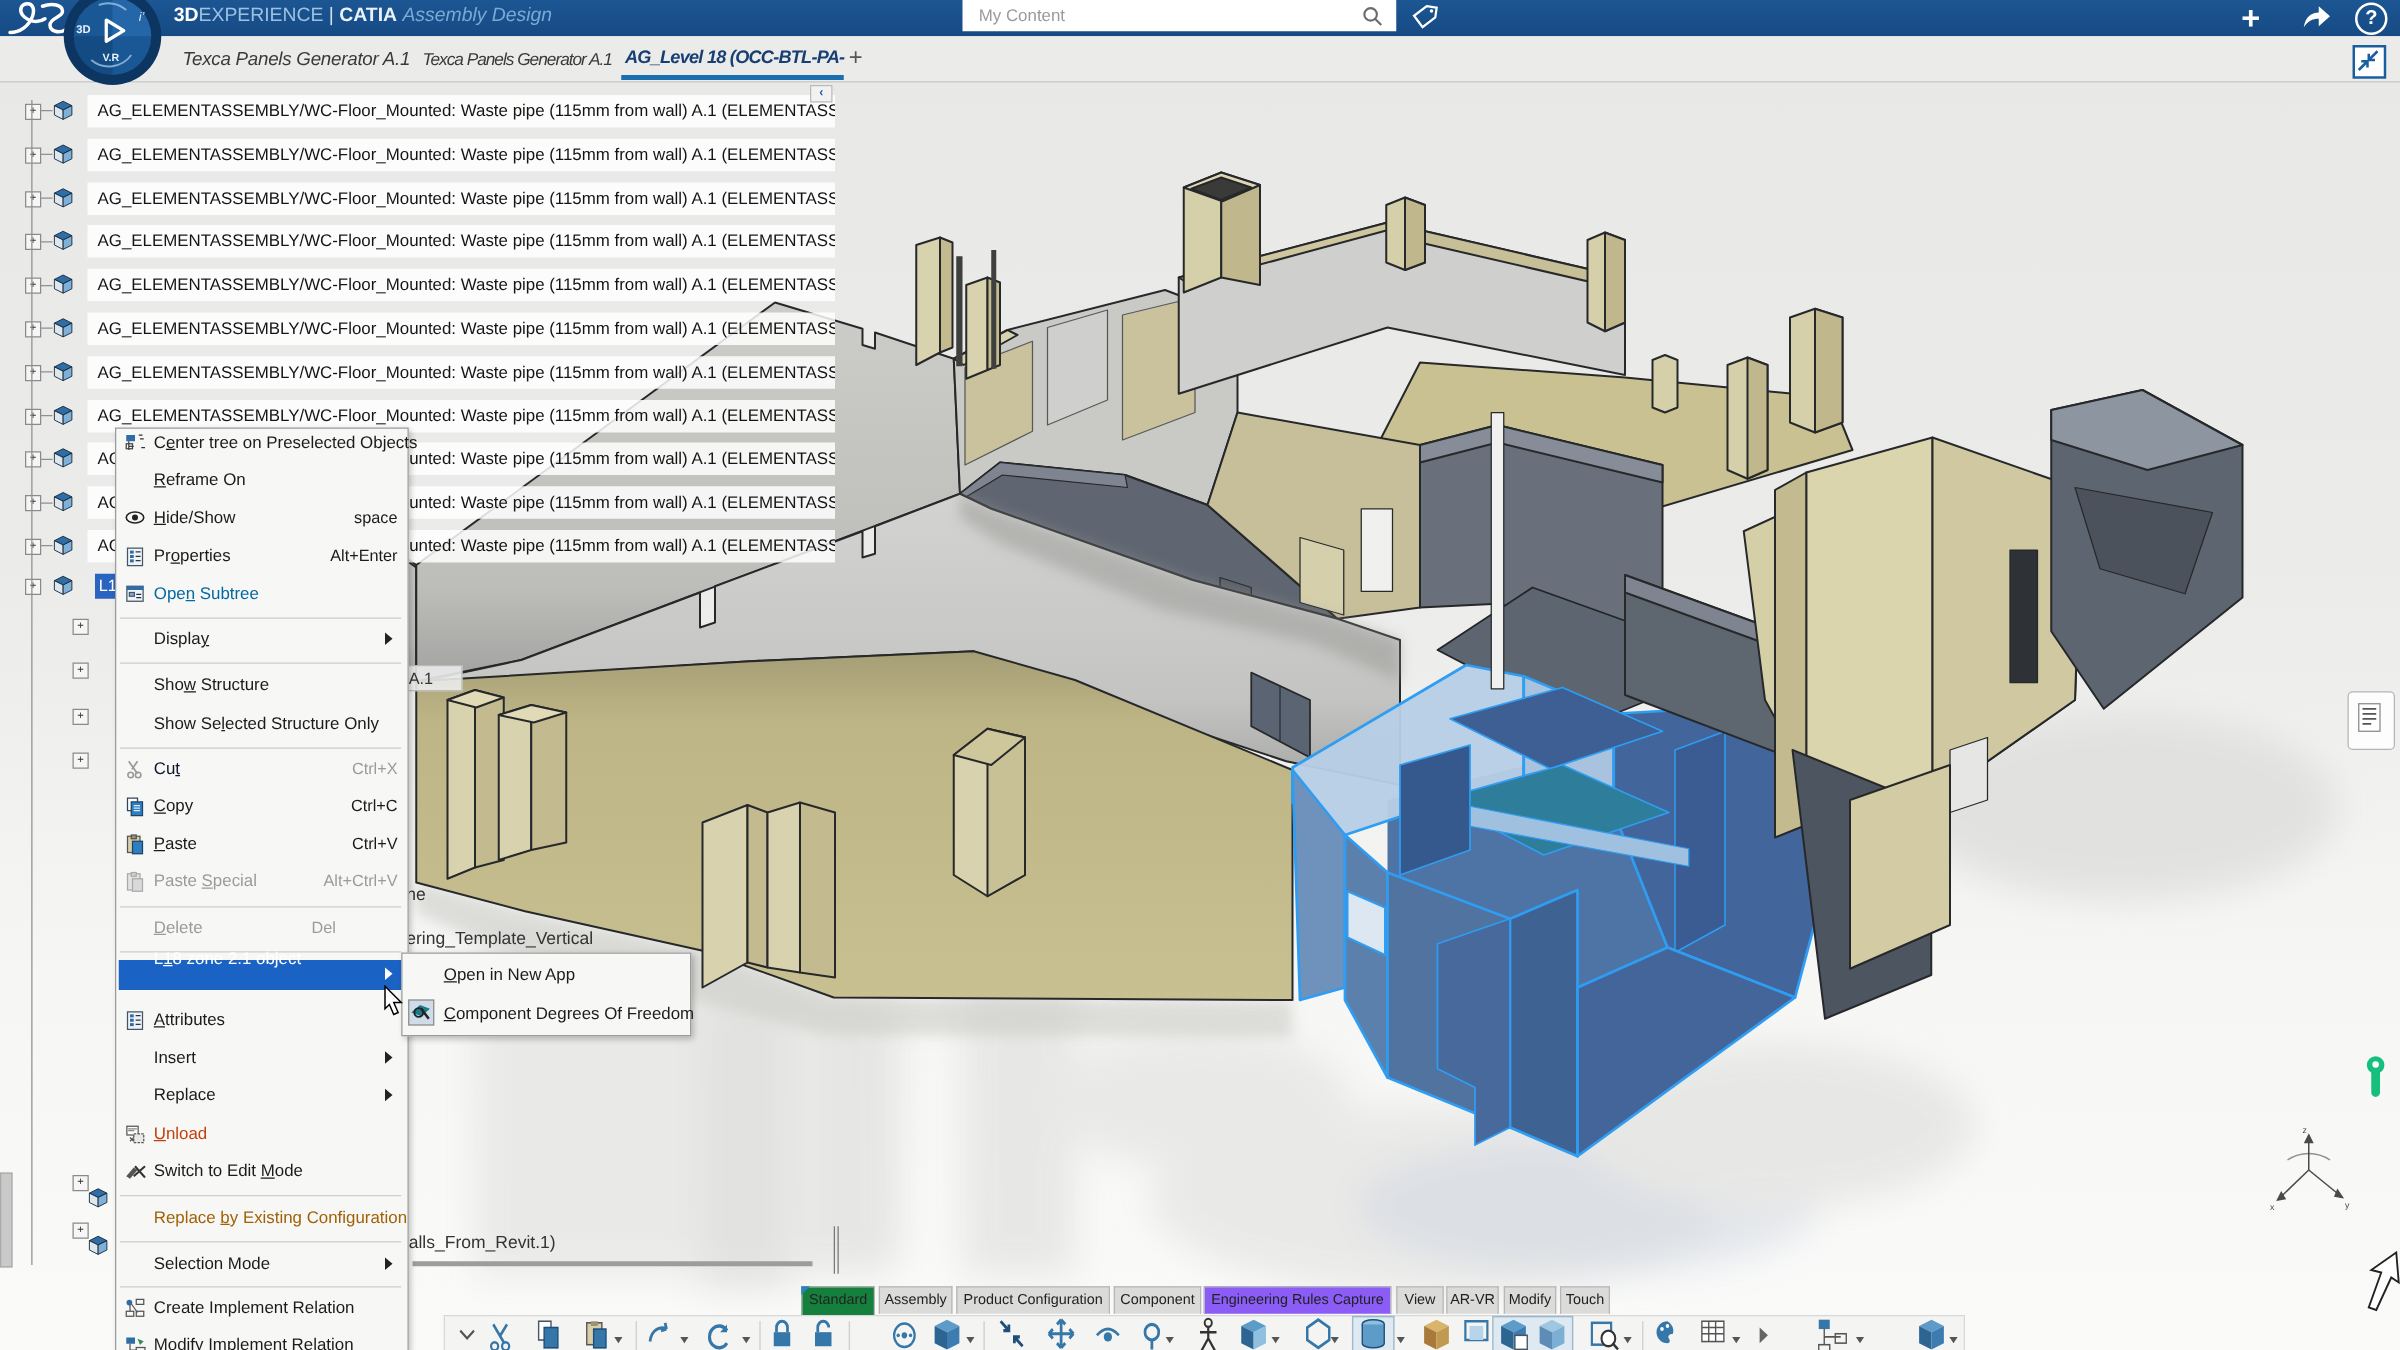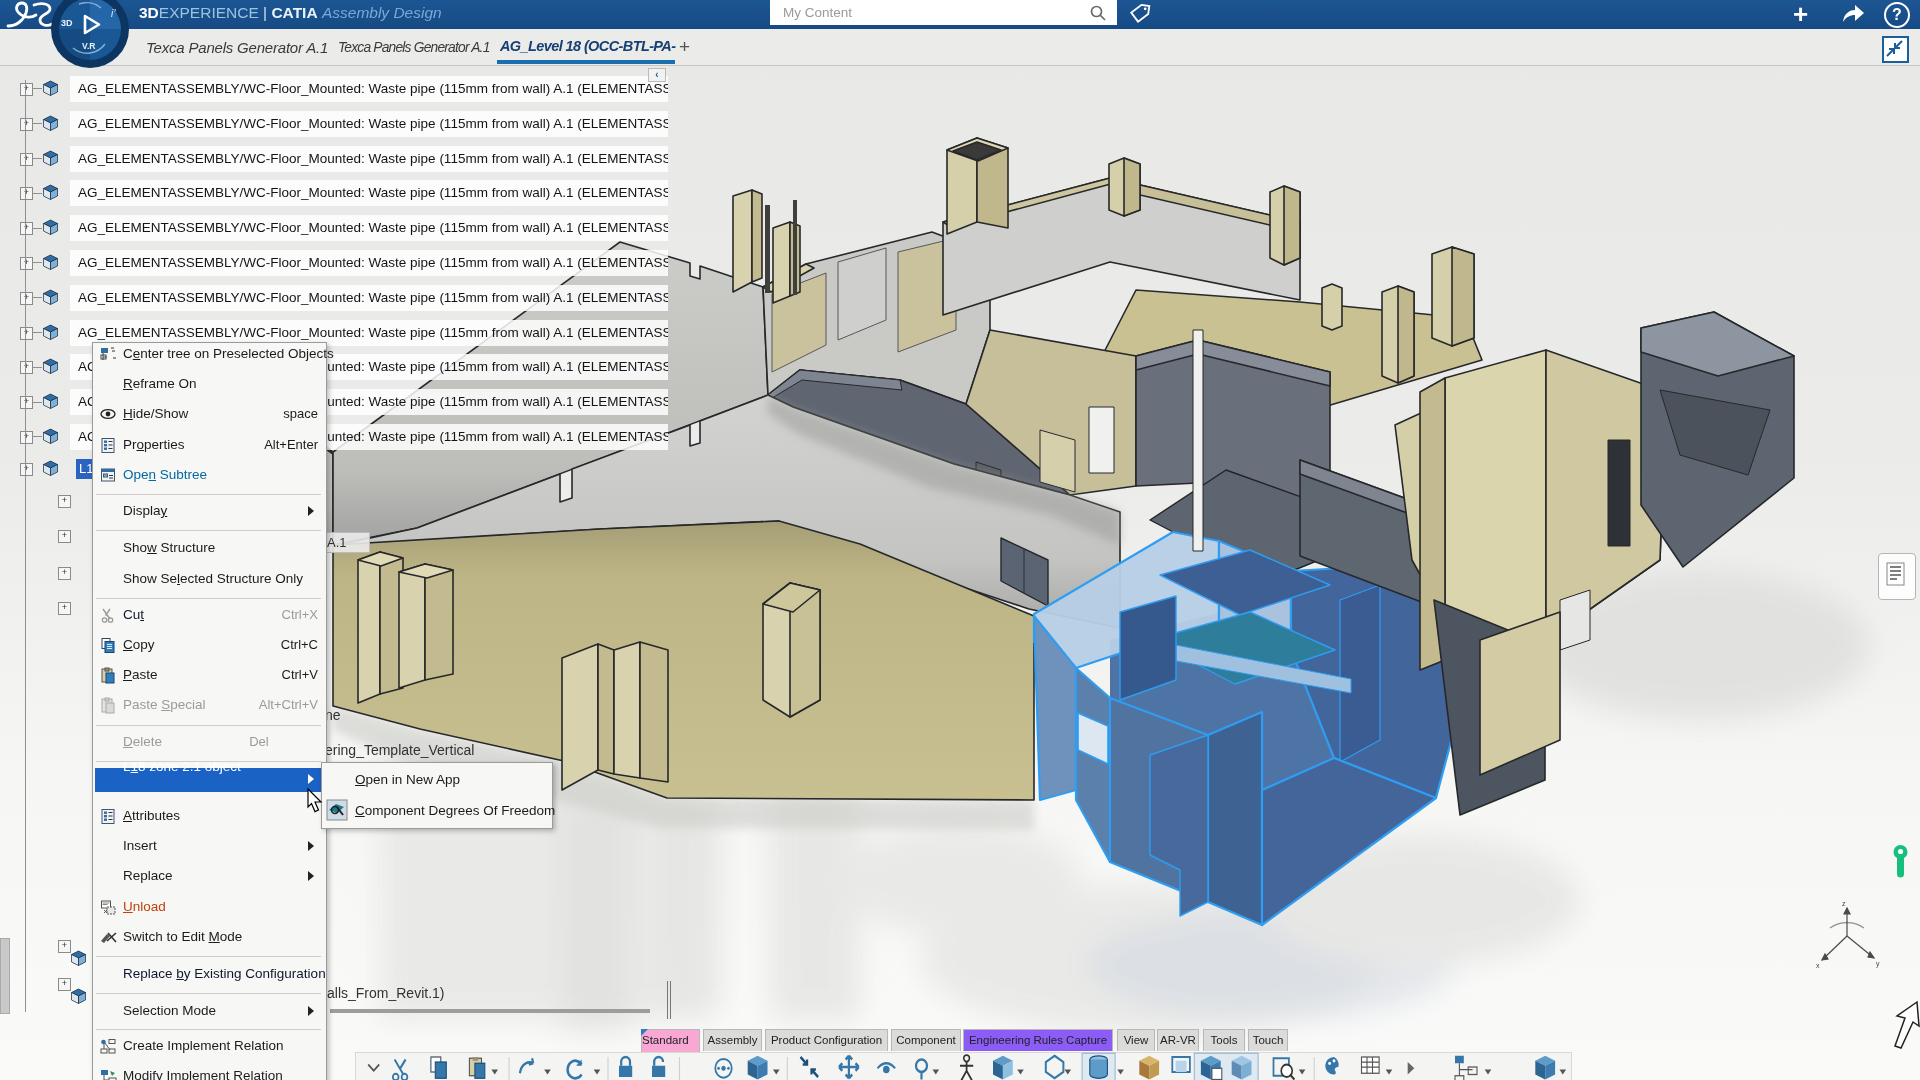--- a/index.html
+++ b/index.html
@@ -448,21 +448,21 @@
     <path d="M2.5 4h7M2.5 5.5h5" stroke="#888"></path>
     <rect x="7" y="8" width="8" height="7" fill="#e8e8e8" stroke="#555" stroke-dasharray="2 1"></rect>
     <path d="M4 11l3 3m0-3l-3 3" stroke="#555"></path>
   </svg>
 <div style="position:absolute;left:123px;top:929px;width:190px;font:13.5px 'Liberation Sans',sans-serif;color:#1b1b1b;white-space:nowrap">Switch to Edit <u>M</u>ode</div>
 <svg style="position:absolute;left:100px;top:929px" width="17" height="17" viewBox="0 0 17 17">
     <path d="M1 12l6-7 3 2-6 7z" fill="#555"></path>
     <path d="M8 4l8 9M16 4L7 12" stroke="#333" stroke-width="1.6"></path>
   </svg>
 <div style="position:absolute;left:96px;top:956px;width:225px;height:1px;background:#cdcdcd"></div>
-<div style="position:absolute;left:123px;top:966px;width:190px;font:13.5px 'Liberation Sans',sans-serif;color:#0f172a;white-space:nowrap">Replace <u>b</u>y Existing Configuration</div>
+<div style="position:absolute;left:123px;top:966px;width:190px;font:13.5px 'Liberation Sans',sans-serif;color:#a16207;white-space:nowrap">Replace <u>b</u>y Existing Configuration</div>
 <div style="position:absolute;left:96px;top:993px;width:225px;height:1px;background:#cdcdcd"></div>
 <div style="position:absolute;left:123px;top:1003px;width:190px;font:13.5px 'Liberation Sans',sans-serif;color:#1b1b1b;white-space:nowrap">Selection Mode</div>
 <div style="position:absolute;left:308px;top:1006px;width:0;height:0;border-left:6px solid #222;border-top:5px solid transparent;border-bottom:5px solid transparent"></div>
 <div style="position:absolute;left:96px;top:1029px;width:225px;height:1px;background:#cdcdcd"></div>
 <div style="position:absolute;left:123px;top:1038px;width:190px;font:13.5px 'Liberation Sans',sans-serif;color:#1b1b1b;white-space:nowrap">Create Implement Relation</div>
 <svg style="position:absolute;left:100px;top:1038px" width="17" height="17" viewBox="0 0 17 17">
     <circle cx="3.5" cy="4" r="2.3" fill="#2f6da5"></circle>
     <rect x="9" y="1.5" width="6" height="4" fill="none" stroke="#555"></rect>
     <rect x="9" y="11" width="6" height="4" fill="none" stroke="#555"></rect>
     <rect x="1" y="11" width="6" height="4" fill="none" stroke="#555"></rect>
@@ -480,29 +480,29 @@
 <div style="position:absolute;left:355px;top:803px;font:13.5px 'Liberation Sans',sans-serif;color:#1b1b1b"><u>C</u>omponent Degrees Of Freedom</div>
 <svg style="position:absolute;left:326px;top:799px" width="22" height="22" viewBox="0 0 22 22">
     <rect x="1" y="1" width="20" height="20" fill="#cfdce8" stroke="#888"></rect>
     <path d="M3 11l7-6 8 3-7 6z" fill="#1d7a8a"></path>
     <path d="M11 8l6 8" stroke="#222" stroke-width="2"></path>
     <circle cx="9" cy="11" r="3.5" fill="none" stroke="#222" stroke-width="1.5"></circle>
   </svg>
 <svg style="position:absolute;left:306px;top:788px" width="20" height="28" viewBox="0 0 20 28">
     <path d="M2 1l13 13-6 0 3.5 8-3.5 1.6-3.5-8L2 19z" fill="#fff" stroke="#000" stroke-width="1.2"></path>
   </svg>
-<div style="position:absolute;left:641px;top:1029px;width:59px;height:28px;background:#f9a8d4;border:1px solid #b7b7b7;border-bottom:none;box-sizing:border-box;font:11.5px/21px 'Liberation Sans',sans-serif;color:#222;text-align:left;white-space:nowrap">Standard</div>
+<div style="position:absolute;left:641px;top:1029px;width:59px;height:28px;background:#15803d;border:1px solid #b7b7b7;border-bottom:none;box-sizing:border-box;font:11.5px/21px 'Liberation Sans',sans-serif;color:#222;text-align:center;white-space:nowrap">Standard</div>
 <div style="position:absolute;left:641px;top:1029px;width:0;height:0;border-top:7px solid #2f7fc0;border-right:7px solid transparent"></div>
 <div style="position:absolute;left:703px;top:1029px;width:59px;height:22px;background:#dbdbda;border:1px solid #b7b7b7;border-bottom:none;box-sizing:border-box;font:11.5px/21px 'Liberation Sans',sans-serif;color:#222;text-align:center;white-space:nowrap">Assembly</div>
 <div style="position:absolute;left:765px;top:1029px;width:123px;height:22px;background:#dbdbda;border:1px solid #b7b7b7;border-bottom:none;box-sizing:border-box;font:11.5px/21px 'Liberation Sans',sans-serif;color:#222;text-align:center;white-space:nowrap">Product Configuration</div>
 <div style="position:absolute;left:891px;top:1029px;width:70px;height:22px;background:#dbdbda;border:1px solid #b7b7b7;border-bottom:none;box-sizing:border-box;font:11.5px/21px 'Liberation Sans',sans-serif;color:#222;text-align:center;white-space:nowrap">Component</div>
 <div style="position:absolute;left:963px;top:1029px;width:150px;height:22px;background:#8b5cf6;border:1px solid #b7b7b7;border-bottom:none;box-sizing:border-box;font:11.5px/21px 'Liberation Sans',sans-serif;color:#222;text-align:center;white-space:nowrap">Engineering Rules Capture</div>
 <div style="position:absolute;left:1117px;top:1029px;width:38px;height:22px;background:#dbdbda;border:1px solid #b7b7b7;border-bottom:none;box-sizing:border-box;font:11.5px/21px 'Liberation Sans',sans-serif;color:#222;text-align:center;white-space:nowrap">View</div>
 <div style="position:absolute;left:1157px;top:1029px;width:42px;height:22px;background:#dbdbda;border:1px solid #b7b7b7;border-bottom:none;box-sizing:border-box;font:11.5px/21px 'Liberation Sans',sans-serif;color:#222;text-align:center;white-space:nowrap">AR-VR</div>
-<div style="position:absolute;left:1203px;top:1029px;width:42px;height:22px;background:#dbdbda;border:1px solid #b7b7b7;border-bottom:none;box-sizing:border-box;font:11.5px/21px 'Liberation Sans',sans-serif;color:#222;text-align:center;white-space:nowrap">Tools</div>
+<div style="position:absolute;left:1203px;top:1029px;width:42px;height:22px;background:#dbdbda;border:1px solid #b7b7b7;border-bottom:none;box-sizing:border-box;font:11.5px/21px 'Liberation Sans',sans-serif;color:#222;text-align:center;white-space:nowrap">Modify</div>
 <div style="position:absolute;left:1248px;top:1029px;width:40px;height:22px;background:#dbdbda;border:1px solid #b7b7b7;border-bottom:none;box-sizing:border-box;font:11.5px/21px 'Liberation Sans',sans-serif;color:#222;text-align:center;white-space:nowrap">Touch</div>
 <div style="position:absolute;left:355px;top:1052px;width:1215px;height:28px;background:#f4f4f3;border:1px solid #d8d8d8;border-bottom:none"></div>
 <svg style="position:absolute;left:355px;top:1052px" width="1340" height="28" viewBox="0 0 1340 28">
     <g transform="scale(1.1,1.25)">
       <path d="M12 10l5 5 5-5" stroke="#555" fill="none" stroke-width="1.5"></path>
       <g transform="translate(34,6)">
         <path d="M2 0l8 12M12 0L6.5 8" stroke="#3577a9" stroke-width="1.8" fill="none"></path>
         <circle cx="3" cy="14" r="2.6" fill="none" stroke="#3577a9" stroke-width="1.6"></circle>
         <circle cx="11" cy="14" r="2.6" fill="none" stroke="#3577a9" stroke-width="1.6"></circle>
       </g>

